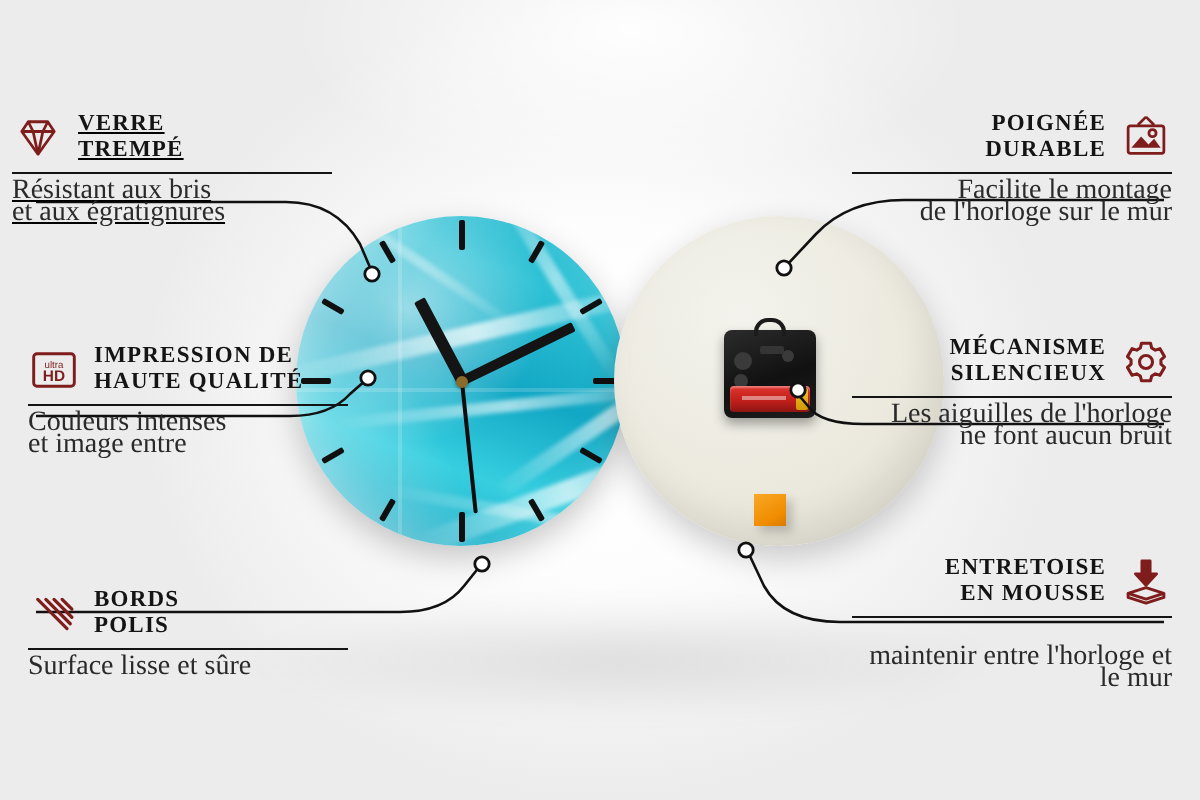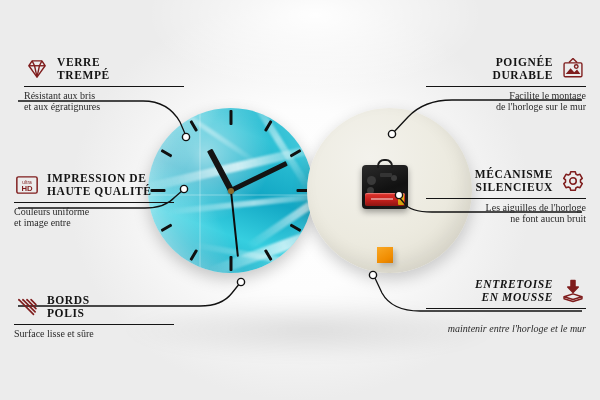--- a/index.html
+++ b/index.html
@@ -98,30 +98,30 @@
   .ftitle{
     font-family:"Liberation Serif", serif;
     font-weight:bold; font-size:11.5px; line-height:13px;
     letter-spacing:.6px; color:#141414; text-transform:uppercase;
   }
   .ficon{ width:26px; height:26px; flex:0 0 26px; color:#7f1d1d; }
   .ficon svg{ display:block; width:26px; height:26px; }
   .rule{ height:1.4px; background:#141414; margin:4px 0 4px 0; width:100%; }
   .fdesc{
     font-family:"Liberation Serif", serif;
-    font-size:10px; line-height:10.6px; color:#2a2a2a;
-  }
-
-  
-  #f-verre     { left:24px;  top:56px;  }
+    font-size:14px; line-height:10.6px; color:#2a2a2a;
+  }
+
+  
+  #f-verre     { left:6px;  top:56px;text-decoration:underline;  }
   #f-impression{ left:14px;  top:172px; }
   #f-bords     { left:14px;  top:294px; }
   #f-poignee   { left:426px; top:56px;  }
   #f-mecanisme { left:426px; top:168px; }
-  #f-entretoise{ left:426px; top:278px;font-style:italic; }
+  #f-entretoise{ left:426px; top:278px; }
 </style>
 </head>
 <body>
 
 <div id="stage">
 
   <div class="topglow"></div>
   <div class="sheen"></div>
 
   <div class="clock-front">
@@ -227,21 +227,21 @@
           <text x="16" y="23" text-anchor="middle" font-family="Liberation Sans, sans-serif" font-size="9.5" font-weight="bold" fill="currentColor">HD</text>
         </svg>
       </span>
       <span class="ftitle">
         <span>IMPRESSION DE</span><br>
         <span>HAUTE QUALITÉ</span>
       </span>
     </div>
     <div class="rule"></div>
     <div class="fdesc">
-      <span>Couleurs uniforme</span><br>
+      <span>Couleurs intenses</span><br>
       <span>et image entre</span>
     </div>
   </div>
 
   <div class="feature left" id="f-bords">
     <div class="ftitle-row">
       <span class="ficon">
         <svg viewBox="0 0 32 32" stroke="currentColor" stroke-width="2" stroke-linecap="round">
           <path d="M6 7 L24 25"></path>
             <path d="M11 7 L26 22"></path>

